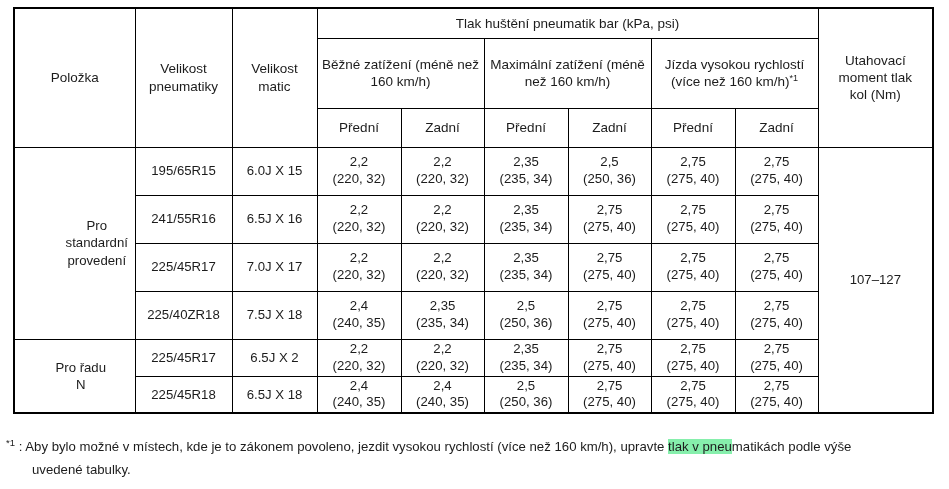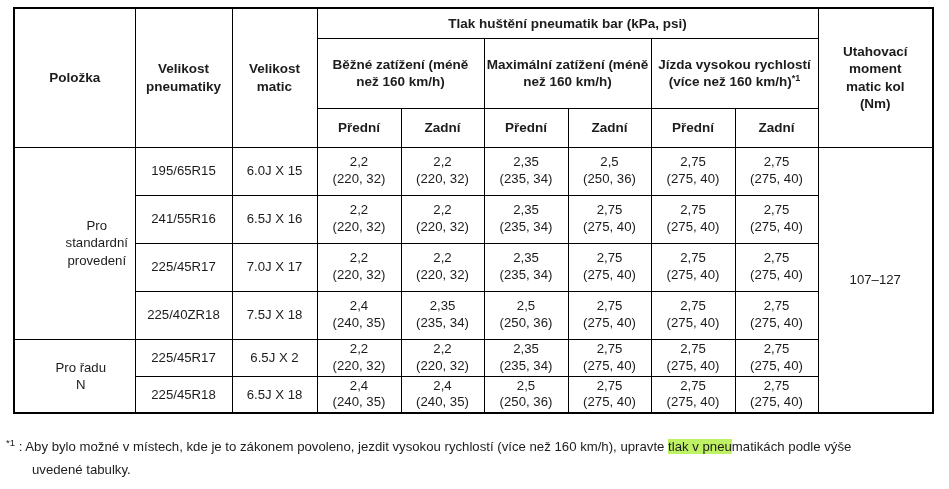--- a/index.html
+++ b/index.html
@@ -23,21 +23,21 @@
     border: 2px solid #000;
   }
   .spec th, .spec td {
     border: 1.5px solid #000;
     text-align: center;
     vertical-align: middle;
     padding: 1px 2px;
     overflow: hidden;
   }
   .spec th {
-    font-weight: bold;
+    font-weight: normal;
     font-size: 13.5px;
     line-height: 1.28;
   }
   .spec td {
     font-weight: normal;
     font-size: 13.2px;
     line-height: 1.3;
   }
   .narrow-wrap {
     display: inline-block;
@@ -69,21 +69,21 @@
     top: 436px;
     width: 938px;
     font-size: 13.2px;
     line-height: 1.72;
     padding-left: 26px;
     text-indent: -26px;
     color: #1c1c1c;
   }
   .footnote sup { font-size: 9.5px; }
   .hl {
-    background: #bef264;
+    background: #86efac;
     text-indent: 0;
   }
 </style>
 </head>
 <body>
 
 <table class="spec">
   <colgroup>
     <col style="width:121px">
       <col style="width:97px">
@@ -96,21 +96,21 @@
       <col style="width:83px">
     <col style="width:115px">
   </colgroup>
 
   <tbody>
       <tr class="h-group">
     <th rowspan="3">Položka</th>
     <th rowspan="3">Velikost pneumatiky</th>
     <th rowspan="3">Velikost matic</th>
     <th colspan="6">Tlak huštění pneumatik bar (kPa, psi)</th>
-    <th rowspan="3"><span class="narrow-wrap">Utahovací moment matic kol (Nm)</span></th>
+    <th rowspan="3"><span class="narrow-wrap">Utahovací moment tlak kol (Nm)</span></th>
   </tr>
 
   <tr class="h-loads">
     <th colspan="2"><span>Běžné zatížení (méně než 160 km/h)</span><sup></sup></th>
     <th colspan="2"><span>Maximální zatížení (méně než 160 km/h)</span><sup></sup></th>
     <th colspan="2"><span>Jízda vysokou rychlostí (více než 160 km/h)</span><sup>*1</sup></th>
   </tr>
 
   <tr class="h-fr">
     <th>Přední</th>

